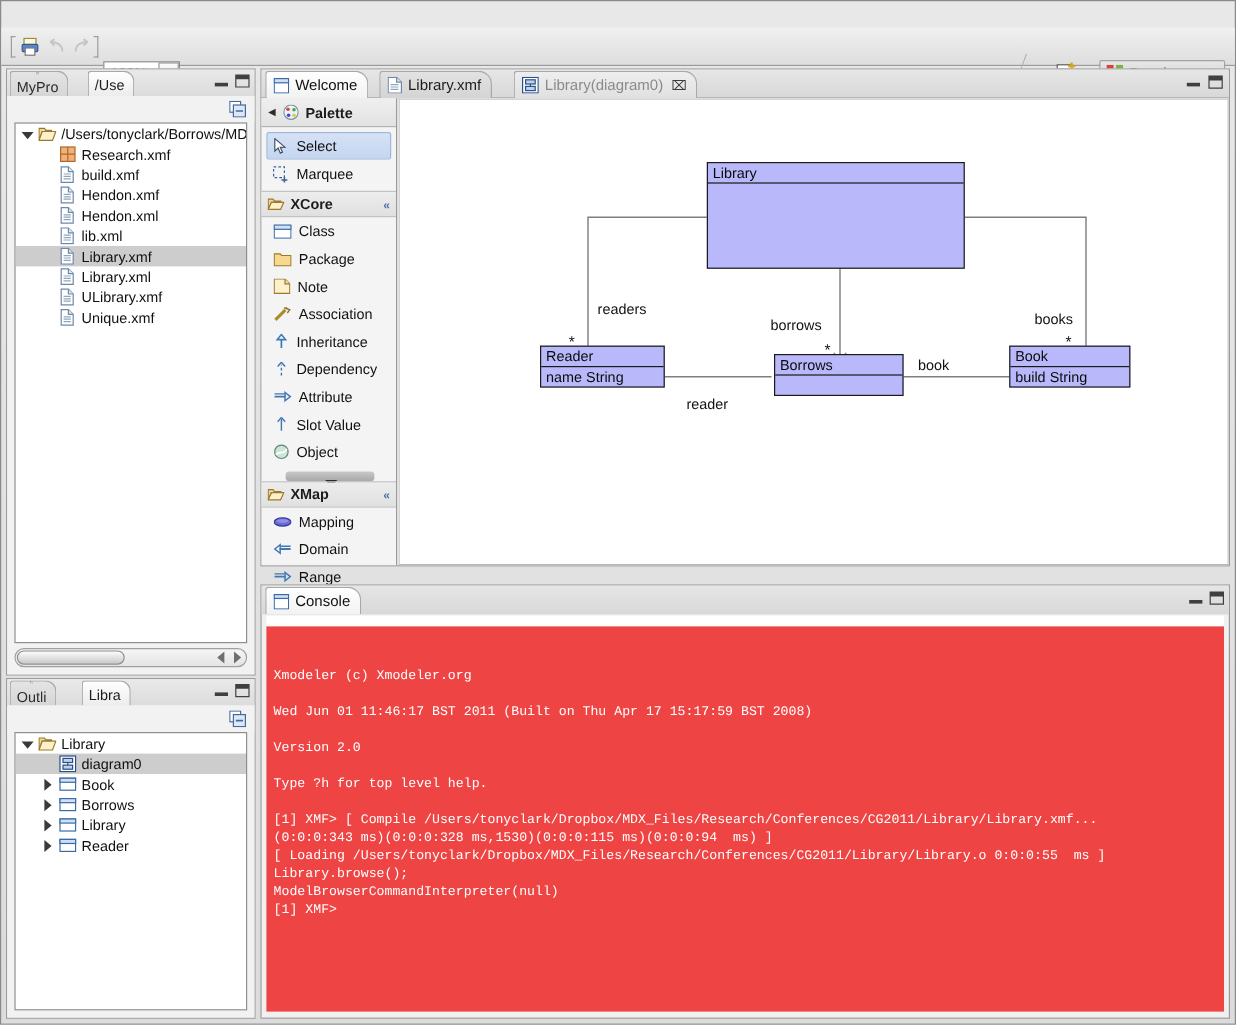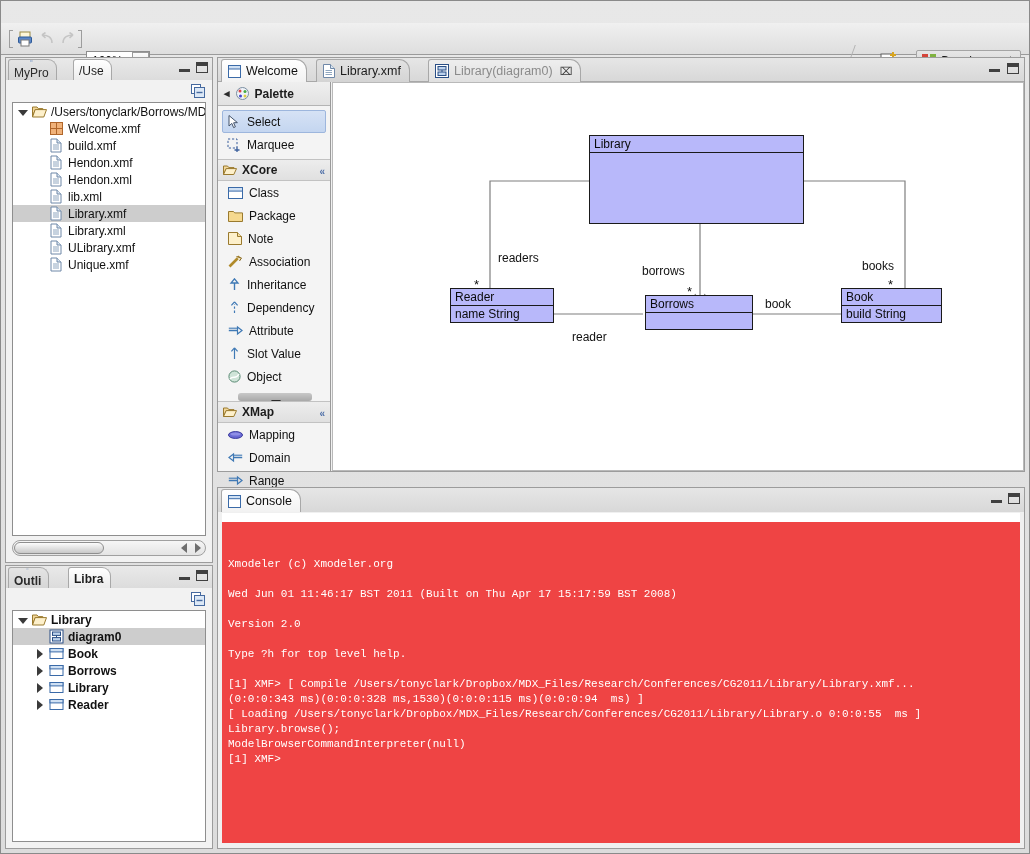--- a/index.html
+++ b/index.html
@@ -372,21 +372,21 @@
               <span>/Users/tonyclark/Borrows/MD</span>
             </div>
             <div class="trow">
               <span class="ind" style="width: 17px;"></span>
               <span class="twist" style="margin-right: 3px;"></span>
               <svg viewBox="0 0 15 15" class="ico">
                 <rect x="1.5" y="1.5" width="12" height="12" fill="#f0b27a" stroke="#b0662a"></rect>
                 <line x1="1.5" y1="7.5" x2="13.5" y2="7.5" stroke="#b0662a"></line>
                 <line x1="7.5" y1="1.5" x2="7.5" y2="13.5" stroke="#b0662a"></line>
               </svg>
-              <span>Welcome.xmf</span>
+              <span>Research.xmf</span>
             </div>
             <div class="trow">
               <span class="ind" style="width: 17px;"></span>
               <span class="twist" style="margin-right: 3px;"></span>
               <svg viewBox="0 0 15 15" class="ico">
                 <path d="M2 1 h6 l4 4 v9 h-10 z" fill="#ffffff" stroke="#6f88a8"></path>
                 <path d="M8 1 v4 h4" fill="#dce7f2" stroke="#6f88a8"></path>
                 <line x1="4" y1="7" x2="10" y2="7" stroke="#8fa6bf"></line>
                 <line x1="4" y1="9" x2="10" y2="9" stroke="#8fa6bf"></line>
                 <line x1="4" y1="11" x2="10" y2="11" stroke="#8fa6bf"></line>
@@ -482,21 +482,21 @@
       <div class="hscroll">
         <div class="hthumb"></div>
         <div class="harrows">
           <div class="harrow l"></div>
           <div class="harrow r"></div>
         </div>
       </div>
     </div>
   </div>
 
-  <div class="view" id="outline-view" style="left:4px; top:564px; width:208px; height:284px;font-weight:bold;">
+  <div class="view" id="outline-view" style="left:4px; top:564px; width:208px; height:284px;">
     <div class="view-tabbar">
       <div class="vtab inactive" style="left:2px;">
         <svg width="13" height="13" viewBox="0 0 13 13">
           <rect x="0.5" y="0.5" width="4" height="4" fill="#ffffff" stroke="#2a4f86"></rect>
           <rect x="0.5" y="7.5" width="4" height="4" fill="#ffffff" stroke="#2a4f86"></rect>
           <line x1="6" y1="2.5" x2="12" y2="2.5" stroke="#2a4f86"></line>
           <line x1="6" y1="5.5" x2="12" y2="5.5" stroke="#2a4f86"></line>
           <line x1="6" y1="9.5" x2="12" y2="9.5" stroke="#2a4f86"></line>
         </svg>
         <span>Outli</span>

